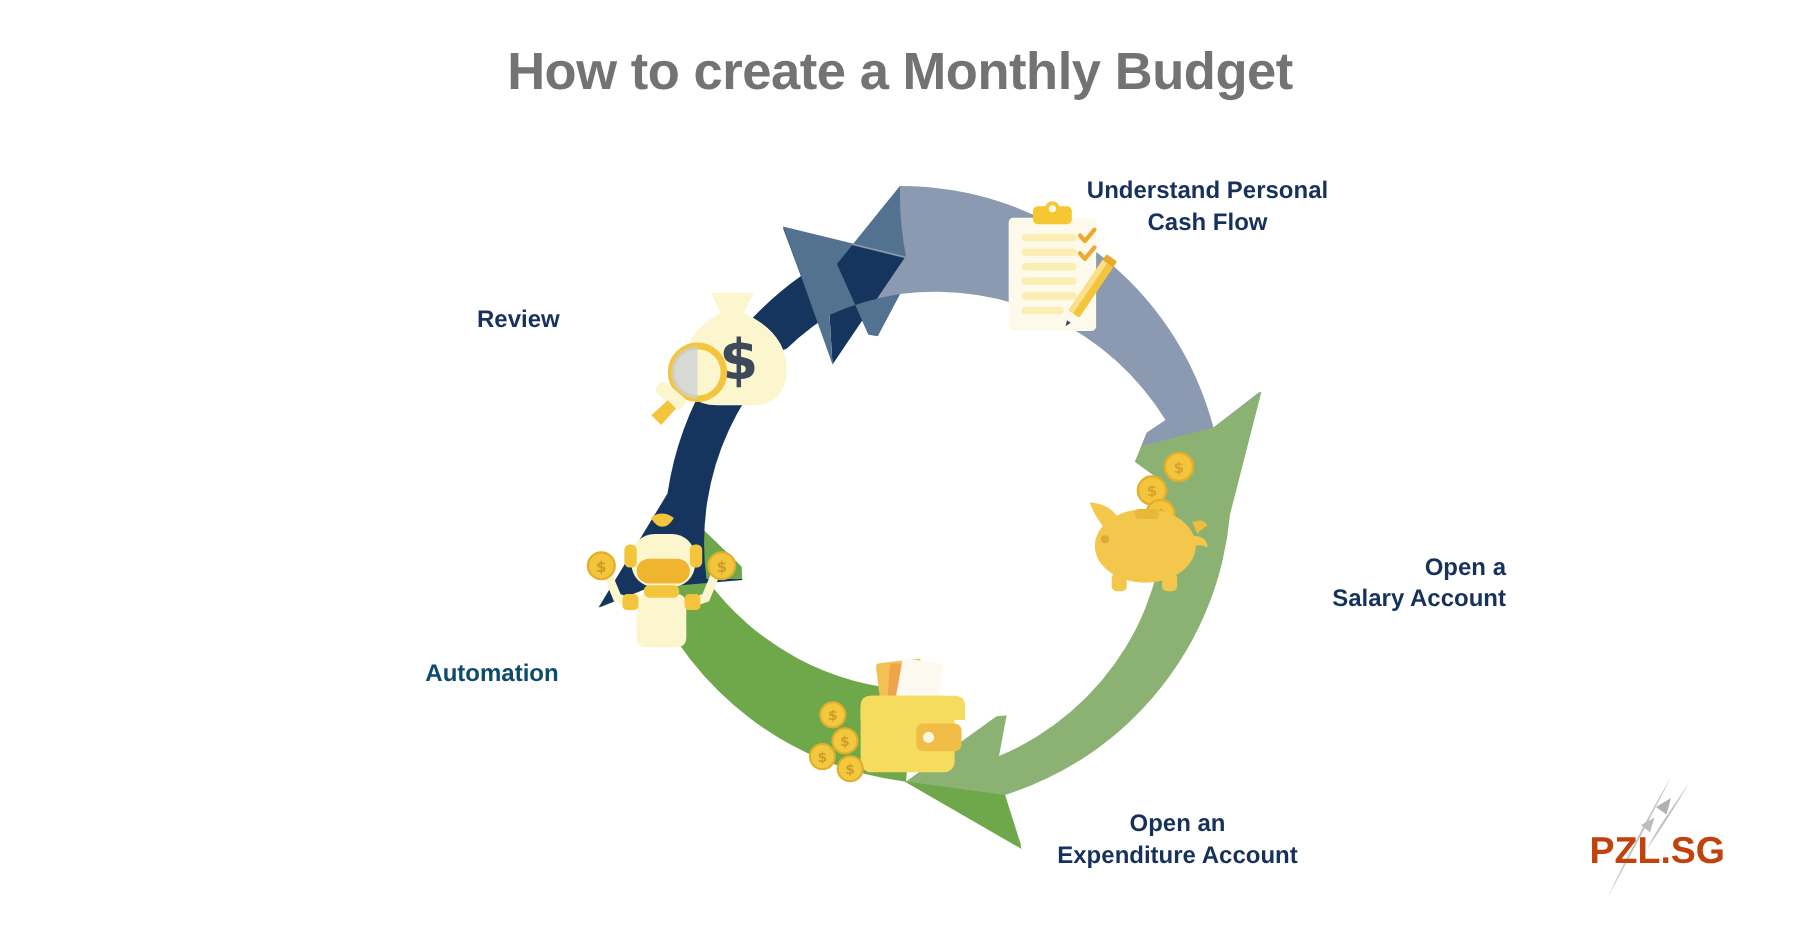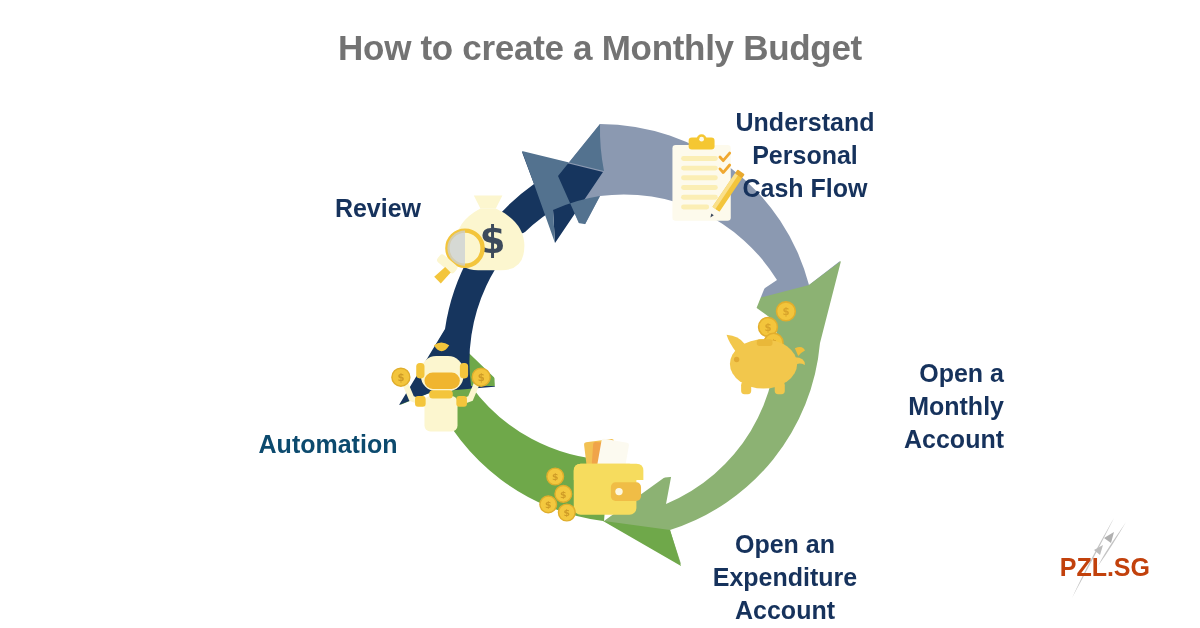--- a/index.html
+++ b/index.html
@@ -15,28 +15,28 @@
     text-align:center;
     font-size:35px;font-weight:bold;letter-spacing:-0.3px;
     color:#1b3765;
   }
   #cycle-wrap{
     position:absolute;left:320px;top:80px;width:560px;height:520px;
   }
   #cycle-svg{display:block;width:560px;height:520px;}
   .step-label{
     position:absolute;
-    font-size:25px;font-weight:bold;line-height:1.32;
-    color:#16325c;white-space:pre-line;
+    font-size:16px;font-weight:bold;line-height:1.32;
+    color:#16325c;white-space:pre-line;margin-top:11px;
   }
   #label-understand{left:690px;top:106px;width:230px;text-align:center;}
   #label-salary{left:812px;top:357px;width:192px;text-align:right;}
   #label-expenditure{left:660px;top:528px;width:250px;text-align:center;}
   #label-automation{left:258px;top:428px;width:140px;text-align:center;}
-  #label-review{left:318px;top:192px;width:120px;text-align:center;}
+  #label-review{left:318px;top:192px;width:120px;text-align:left;}
   #brand-logo{
     position:absolute;right:28px;bottom:26px;
     width:130px;height:86px;
   }
   #brand-text{
     position:absolute;right:22px;bottom:20px;
     font-size:25px;font-weight:bold;color:#1a1a1a;letter-spacing:0px;
   }
 </style>
 </head>
@@ -330,21 +330,21 @@
       <use href="#ico-robot" x="62" y="250" width="118" height="118"></use>
       <use href="#ico-moneybag" x="112" y="100" width="110" height="110"></use>
     </g>
   </svg>
 </div>
 
 <div class="step-label" id="label-understand" style="color: rgb(22, 50, 92);">Understand Personal
 Cash Flow</div>
 
 <div class="step-label" id="label-salary" style="color: rgb(22, 50, 92);">Open a
-Monthly Account</div>
+Salary Account</div>
 
 <div class="step-label" id="label-expenditure" style="color: rgb(22, 50, 92);">Open an
 Expenditure Account</div>
 
 <div class="step-label" id="label-automation" style="color: #0c4a6e;">Automation</div>
 
 <div class="step-label" id="label-review" style="color: rgb(22, 50, 92);">Review</div>
 
 <div id="brand-logo">
   <svg width="130" height="86" viewBox="0 0 130 86">

